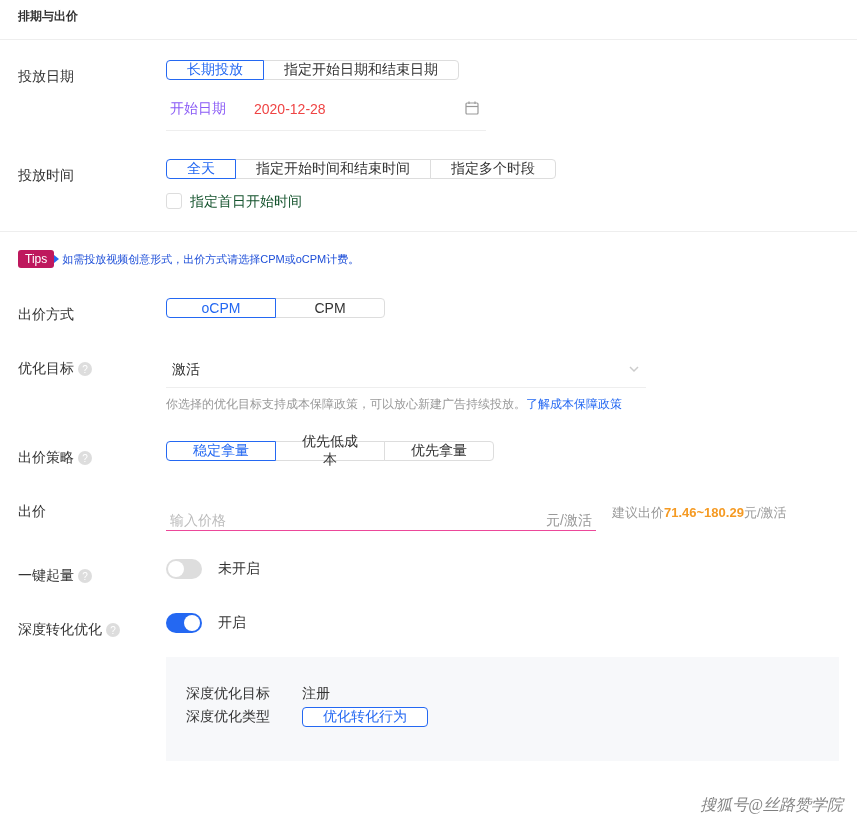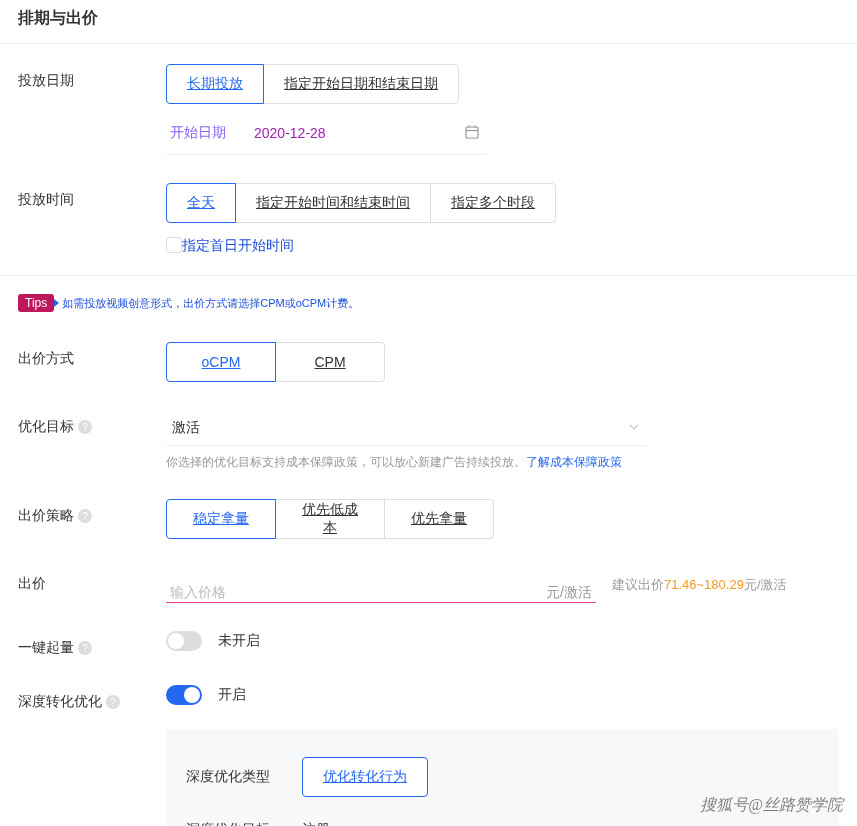--- a/index.html
+++ b/index.html
@@ -1,52 +1,52 @@
 <!DOCTYPE html>
 <html><head>
 <meta charset="utf-8">
 <style>
 * { box-sizing: border-box; margin: 0; padding: 0; }
 body { font-family: -apple-system, "PingFang SC", "Microsoft YaHei", sans-serif; font-size: 14px; color: #333; background: #fff; width: 857px; }
 .header { padding: 8px 18px 14px; border-bottom: 1px solid #eee; }
-.header h2 { font-size: 16px; font-weight: 600; color: #333; }
+.header h2 { font-size: 12px; font-weight: 600; color: #333; }
 .section { padding: 20px 18px; }
 .row { display: flex; align-items: flex-start; margin-bottom: 28px; }
 .row:last-child { margin-bottom: 0; }
 .label { width: 148px; flex-shrink: 0; color: #333; padding-top: 8px; display: flex; align-items: center; gap: 4px; }
 .help-icon { display: inline-flex; width: 14px; height: 14px; border-radius: 50%; background: #ddd; color: #fff; font-size: 10px; align-items: center; justify-content: center; }
 .controls { flex: 1; }
 .btn-group { display: flex; }
-.btn { height: 40px; padding: 0 20px; border: 1px solid #ddd; background: #fff; color: #333; cursor: pointer; display: inline-flex; align-items: center; justify-content: center; font-size: 14px; text-decoration: underline; }
+.btn { height: 20px; padding: 0 20px; border: 1px solid #ddd; background: #fff; color: #333; cursor: pointer; display: inline-flex; align-items: center; justify-content: center; font-size: 14px; }
 .btn + .btn { margin-left: -1px; }
 .btn-group .btn:first-child { border-radius: 4px 0 0 4px; }
 .btn-group .btn:last-child { border-radius: 0 4px 4px 0; }
 .btn-group .btn:only-child, .btn.single { border-radius: 4px; }
 .btn.active { border-color: #2468f2; color: #2468f2; z-index: 1; position: relative; }
 .date-row { display: flex; align-items: center; margin-top: 14px; border-bottom: 1px solid #eee; width: 320px; padding-bottom: 6px; }
 .date-label { color: #8b5cf6; padding: 6px 18px 6px 4px; }
-.date-value { flex: 1; padding: 6px 10px; color: #a21caf; }
+.date-value { flex: 1; padding: 6px 10px; color: #ef4444; }
 .cal-icon { color: #999; padding-right: 6px; }
-.checkbox-row { display: flex; margin-top: 14px; color: #1d4ed8; gap: 0; }
+.checkbox-row { display: flex; margin-top: 14px; color: #14532d; gap: 8px; }
 .checkbox { width: 16px; height: 16px; border: 1px solid #ddd; border-radius: 3px; display: inline-block; }
 .divider { height: 1px; background: #eee; margin: 0; }
 .tips-row { display: flex; align-items: center; gap: 8px; padding: 18px 18px 10px; }
 .tips-badge { background: #be185d; color: #fff; font-size: 12px; padding: 2px 7px; border-radius: 3px; position: relative; }
 .tips-badge::after { content: ""; position: absolute; right: -5px; top: 50%; transform: translateY(-50%); border-left: 5px solid #2468f2; border-top: 4px solid transparent; border-bottom: 4px solid transparent; }
 .tips-text { color: #1d4ed8; font-size: 11px; }
 .select { width: 480px; height: 36px; border-bottom: 1px solid #eee; display: flex; align-items: center; padding: 0 6px; cursor: pointer; justify-content: space-between; }
 .chevron { color: #ccc; }
 .help-text { font-size: 12px; color: #999; margin-top: 8px; }
 .help-text a { color: #2468f2; text-decoration: none; }
 .price-wrap { display: flex; align-items: center; gap: 16px; }
 .price-input-wrap { width: 430px; height: 36px; border-bottom: 1px solid #ec4899; display: flex; align-items: flex-end; padding: 0 4px; }
 .price-input { flex: 1; color: #bbb; }
 .price-unit { color: #999; }
 .suggest { color: #999; font-size: 13px; }
-.suggest .range { color: #f59a23; font-weight: 400; }
+.suggest .range { color: #f59a23; font-weight: 700; }
 .toggle-row { display: flex; align-items: center; gap: 16px; }
 .toggle { width: 36px; height: 20px; border-radius: 10px; position: relative; cursor: pointer; }
 .toggle.off { background: #ddd; }
 .toggle.on { background: #2468f2; }
 .toggle::after { content: ""; position: absolute; width: 16px; height: 16px; background: #fff; border-radius: 50%; top: 2px; }
 .toggle.off::after { left: 2px; }
 .toggle.on::after { right: 2px; }
 .sub-panel { background: #f7f8fa; padding: 28px 20px 10px; margin-top: 24px; }
 .sub-row { display: flex; align-items: center; margin-bottom: 24px; }
 .sub-label { width: 116px; color: #333; }
@@ -183,26 +183,26 @@
       <span>深度转化优化</span>
       <span class="help-icon">?</span>
     </div>
     <div class="controls">
       <div class="toggle-row">
         <div class="toggle on"></div>
         <span>开启</span>
       </div>
 
       <div class="sub-panel">
+        <div class="sub-row" style="margin-bottom:4px">
+          <div class="sub-label">深度优化目标</div>
+          <span>注册</span>
+        </div>
         <div class="sub-row">
           <div class="sub-label">深度优化类型</div>
           <button class="btn active single">优化转化行为</button>
         </div>
-        <div class="sub-row" style="margin-bottom:4px">
-          <div class="sub-label">深度优化目标</div>
-          <span>注册</span>
-        </div>
       </div>
     </div>
   </div>
 </div>
 
 <div class="watermark">搜狐号@丝路赞学院</div>
 
 </body></html>

